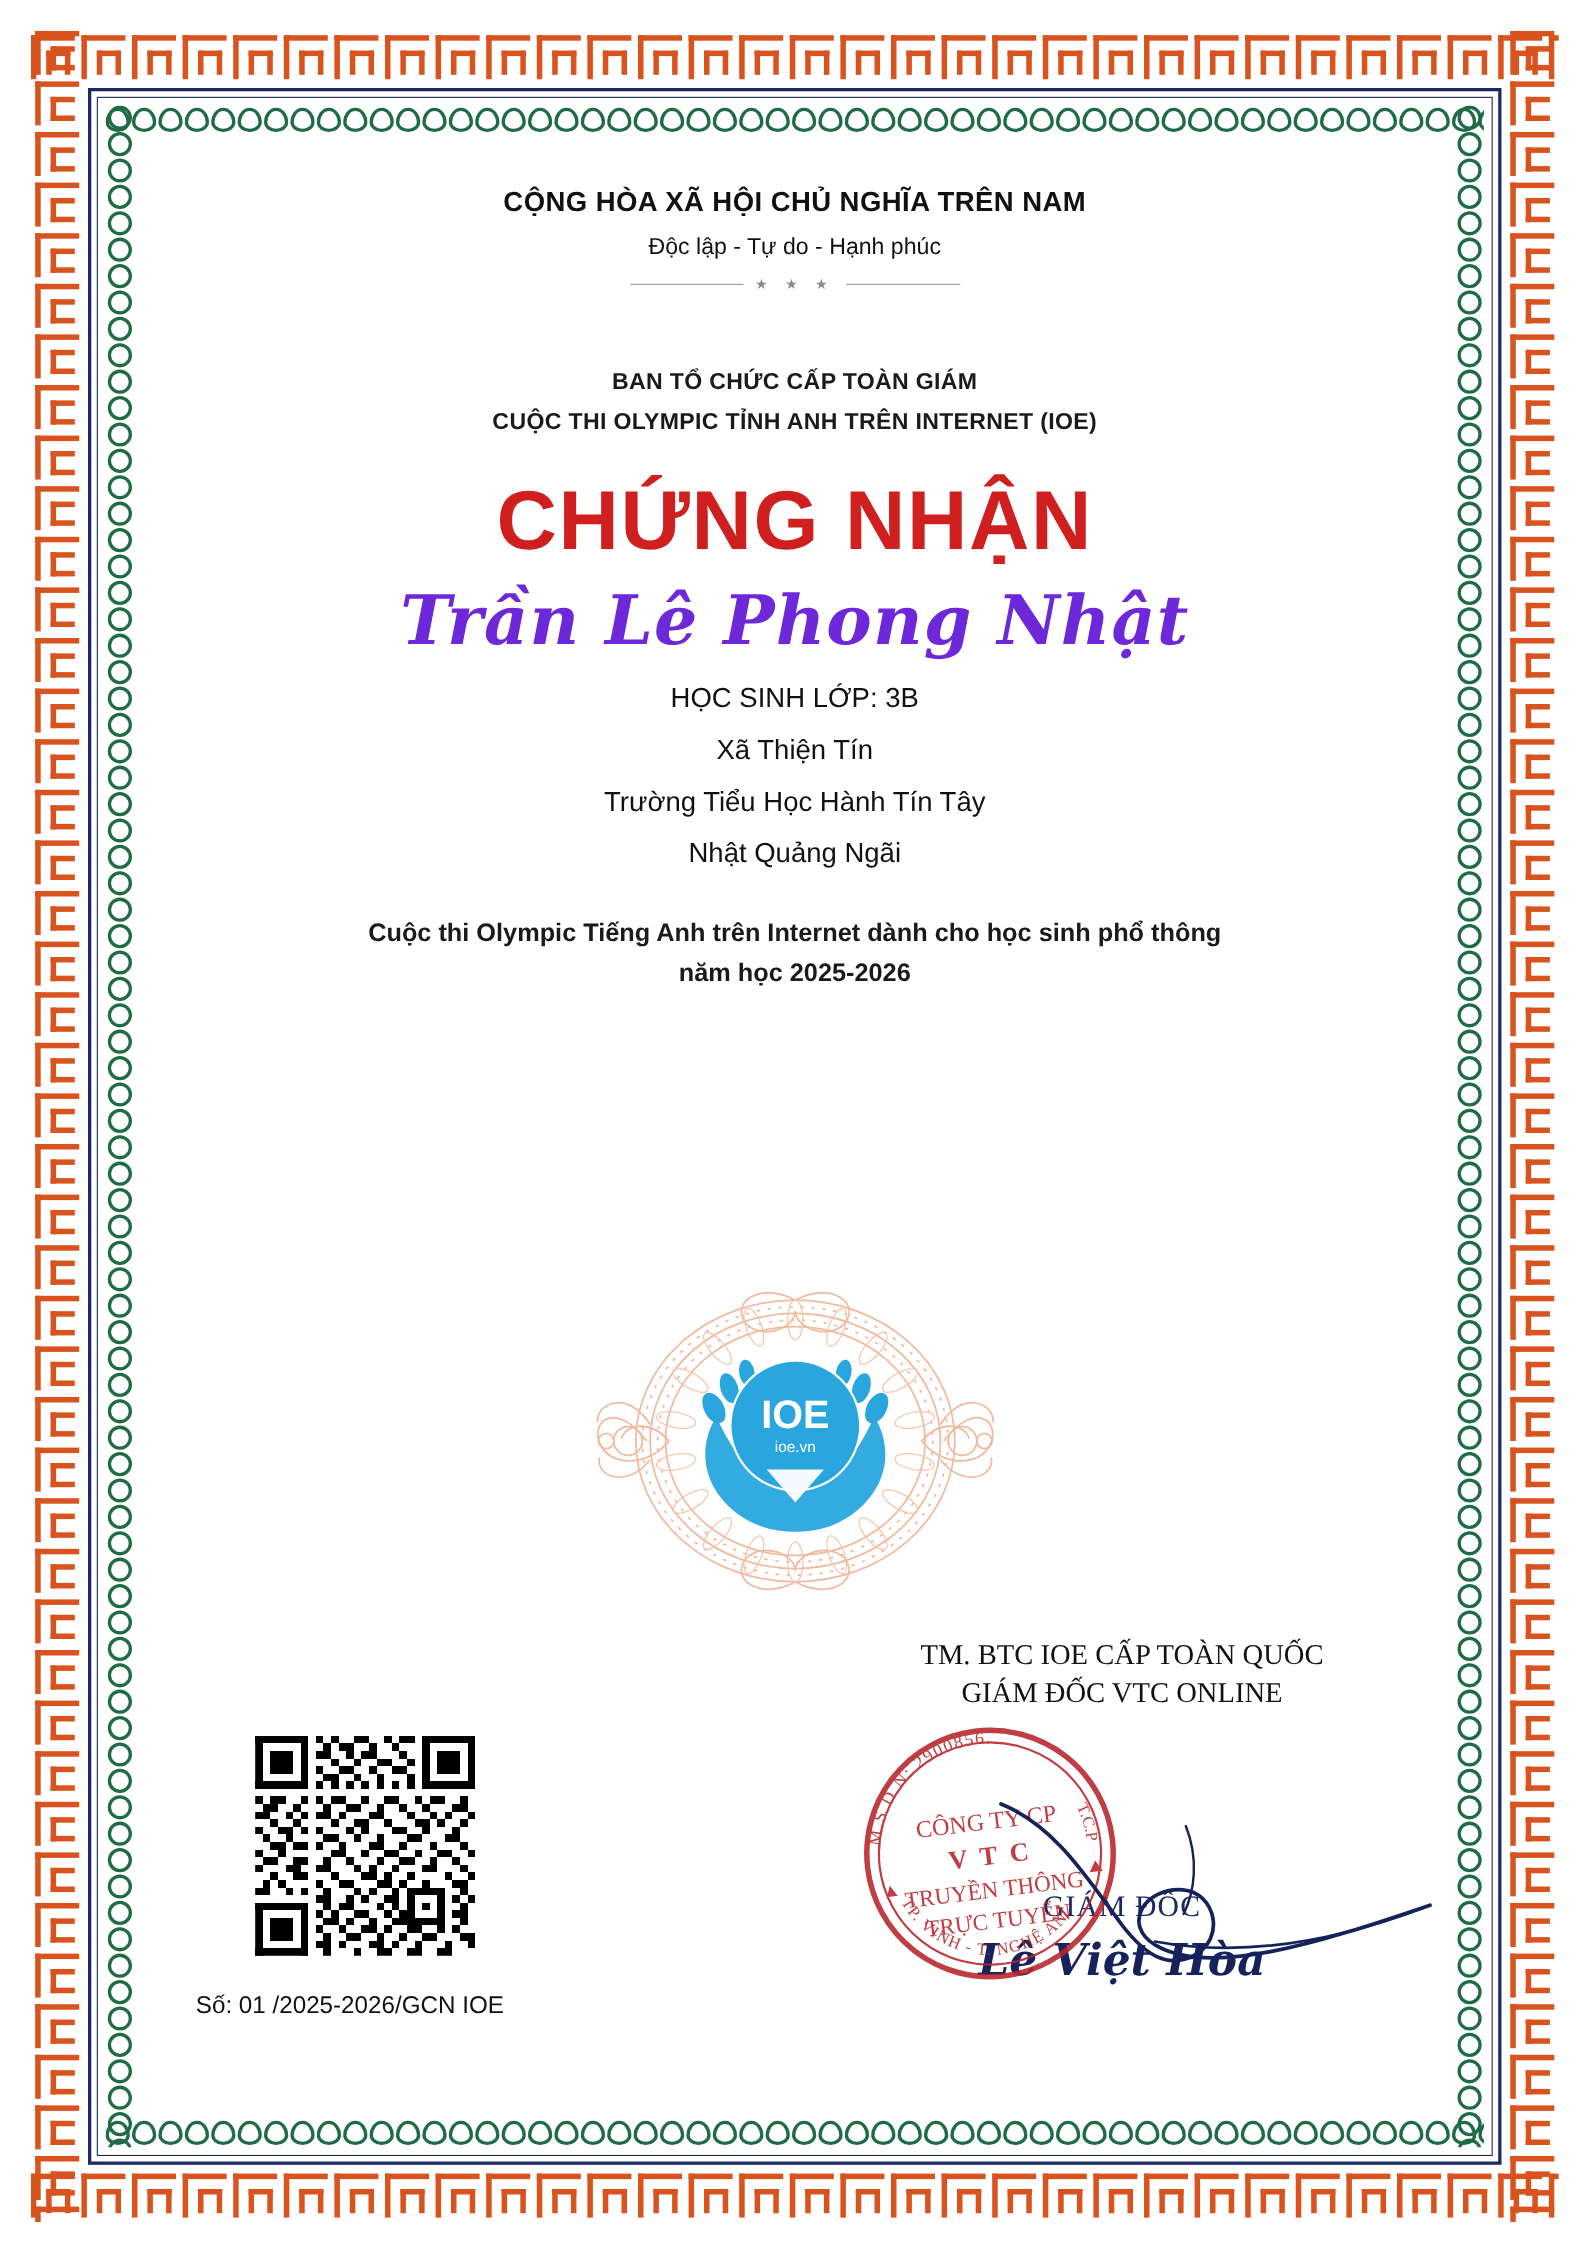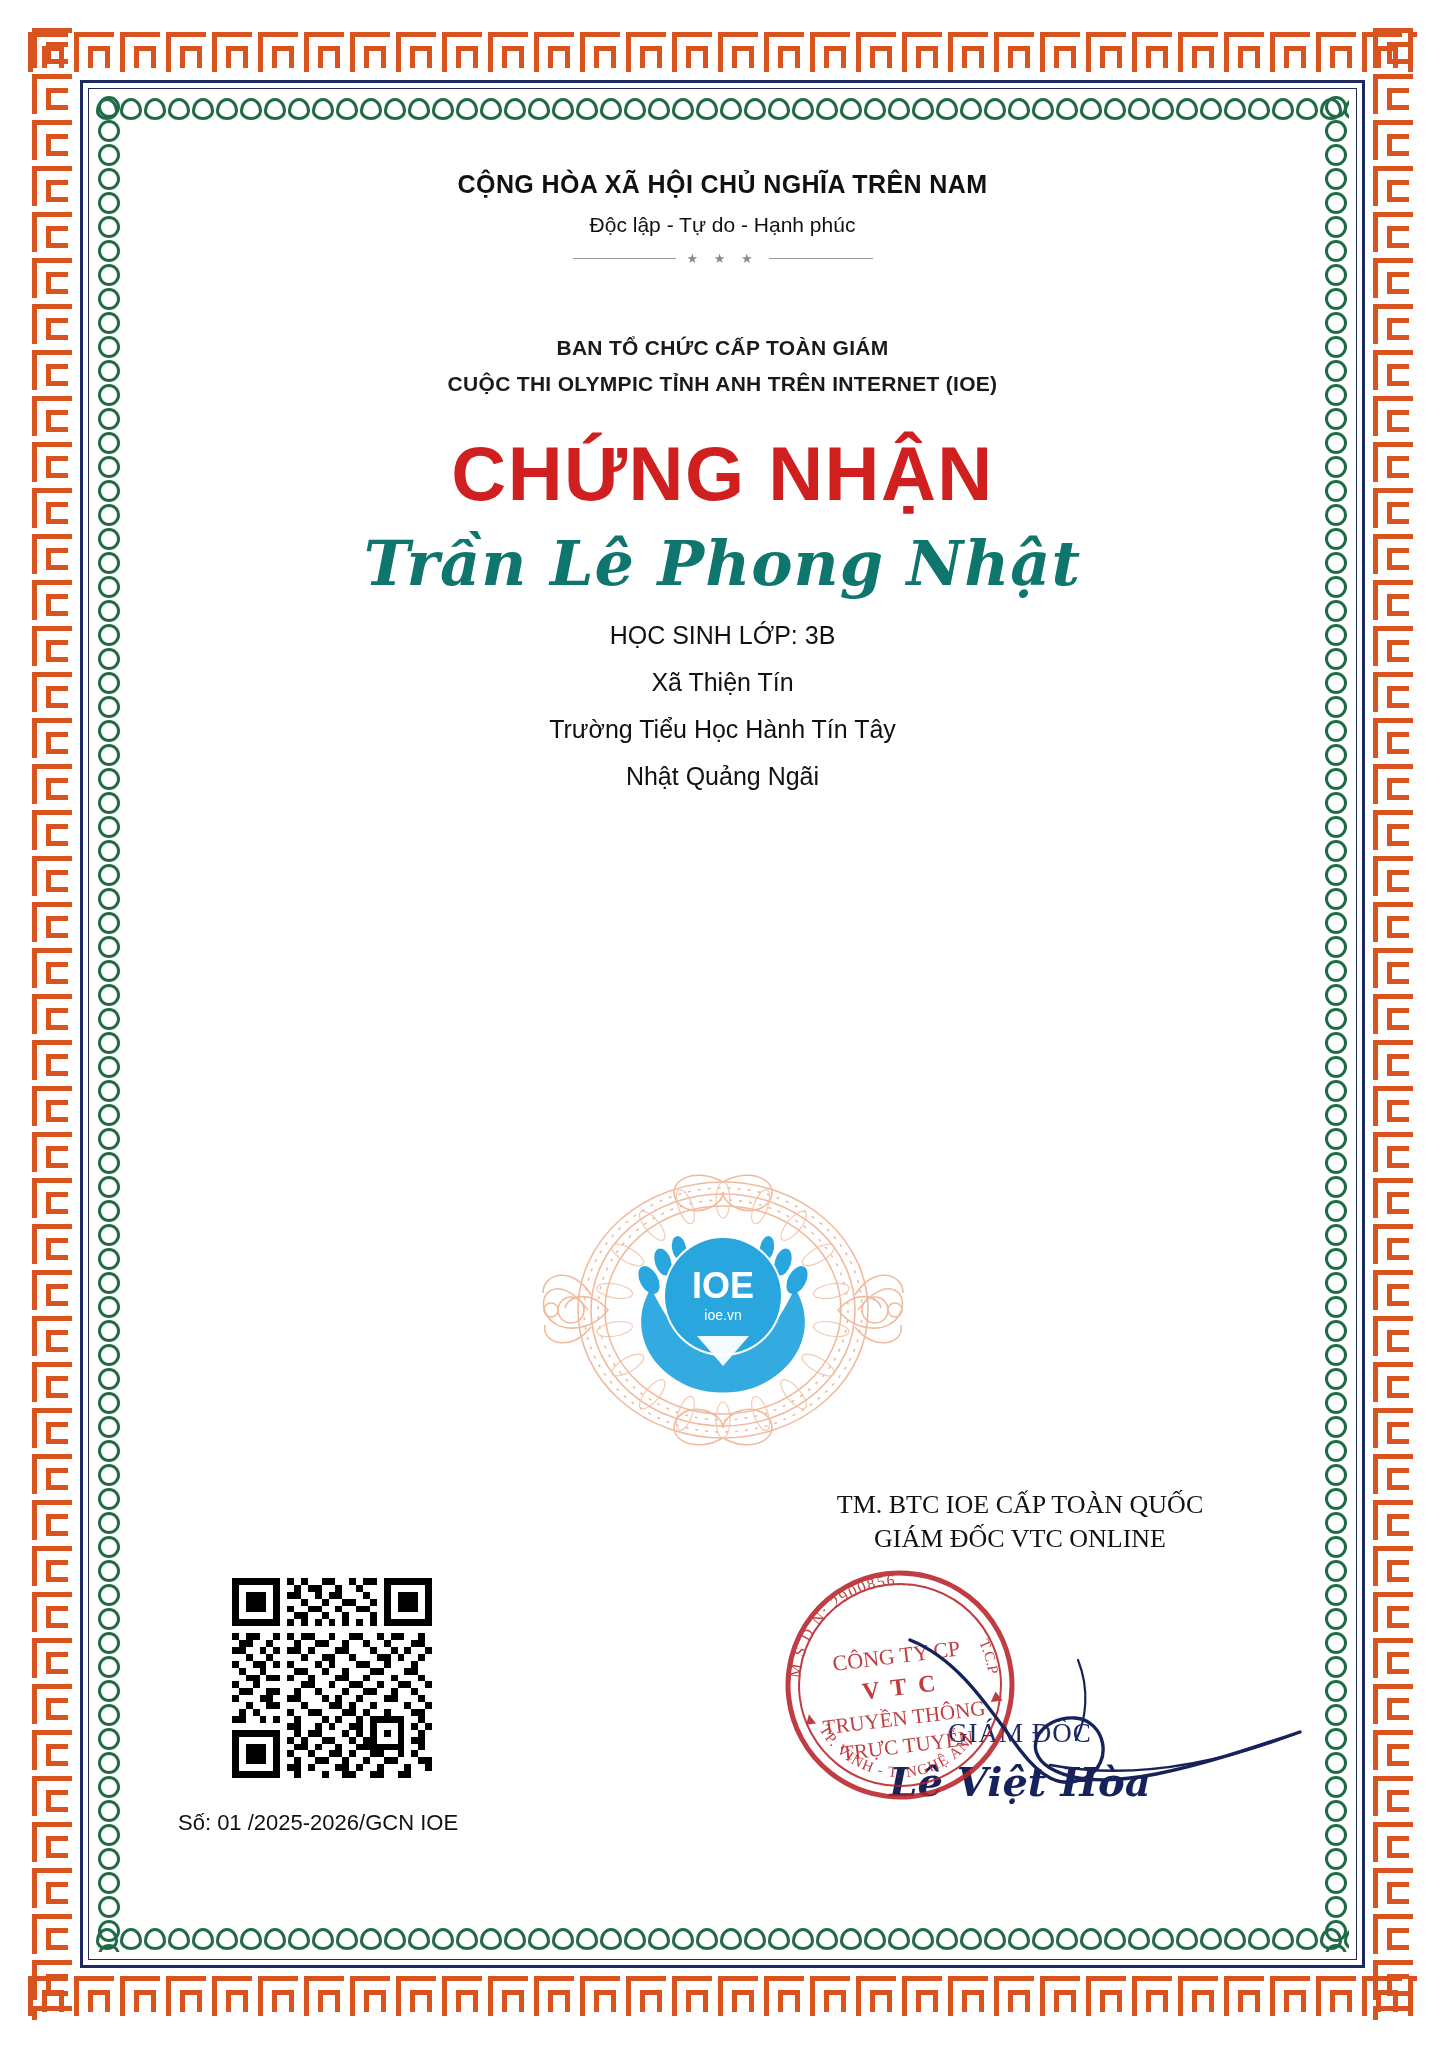--- a/index.html
+++ b/index.html
@@ -208,21 +208,21 @@
     letter-spacing: 1.5px;
     line-height: 1.05;
   }
 
   .recipient {
     margin-top: 14px;
     font-family: "DejaVu Serif", serif;
     font-style: italic;
     font-weight: bold;
     font-size: 62px;
-    color: #0f766e;
+    color: #6d28d9;
     letter-spacing: 1px;
     line-height: 1.15;
   }
 
   .detail {
     margin-top: 22px;
     font-size: 25px;
     color: #111;
   }
   .detail.small-gap { margin-top: 18px; }
@@ -792,20 +792,24 @@
     <div class="cert-word">CHỨNG NHẬN</div>
 
     <div class="recipient">Trần Lê Phong Nhật</div>
 
     <div class="detail">HỌC SINH LỚP: 3B</div>
     <div class="detail small-gap">Xã Thiện Tín</div>
     <div class="detail small-gap">Trường Tiểu Học Hành Tín Tây</div>
     <div class="detail small-gap">Nhật Quảng Ngãi</div>
 
 
+    <div class="contest-line">
+      <div>Cuộc thi Olympic Tiếng Anh trên Internet dành cho học sinh phổ thông</div>
+      <div>năm học 2025-2026</div>
+    </div>
   </div>
 
   <div class="emblem-wrap">
     <div class="emblem-center">
       <svg width="420" height="330" viewBox="0 0 420 330">
         <g stroke="#f0b79a" fill="none" stroke-width="1.6" opacity="0.95">
           <ellipse cx="210" cy="165" rx="145" ry="128"></ellipse>
           <ellipse cx="210" cy="165" rx="132" ry="116"></ellipse>
           <ellipse cx="210" cy="165" rx="118" ry="104"></ellipse>
           <g stroke-dasharray="3 7">

